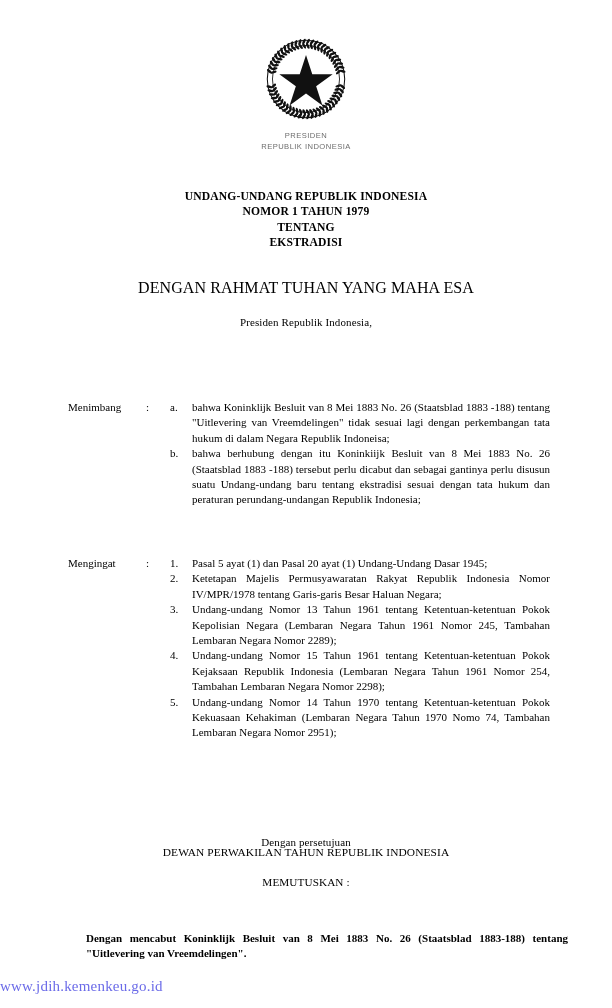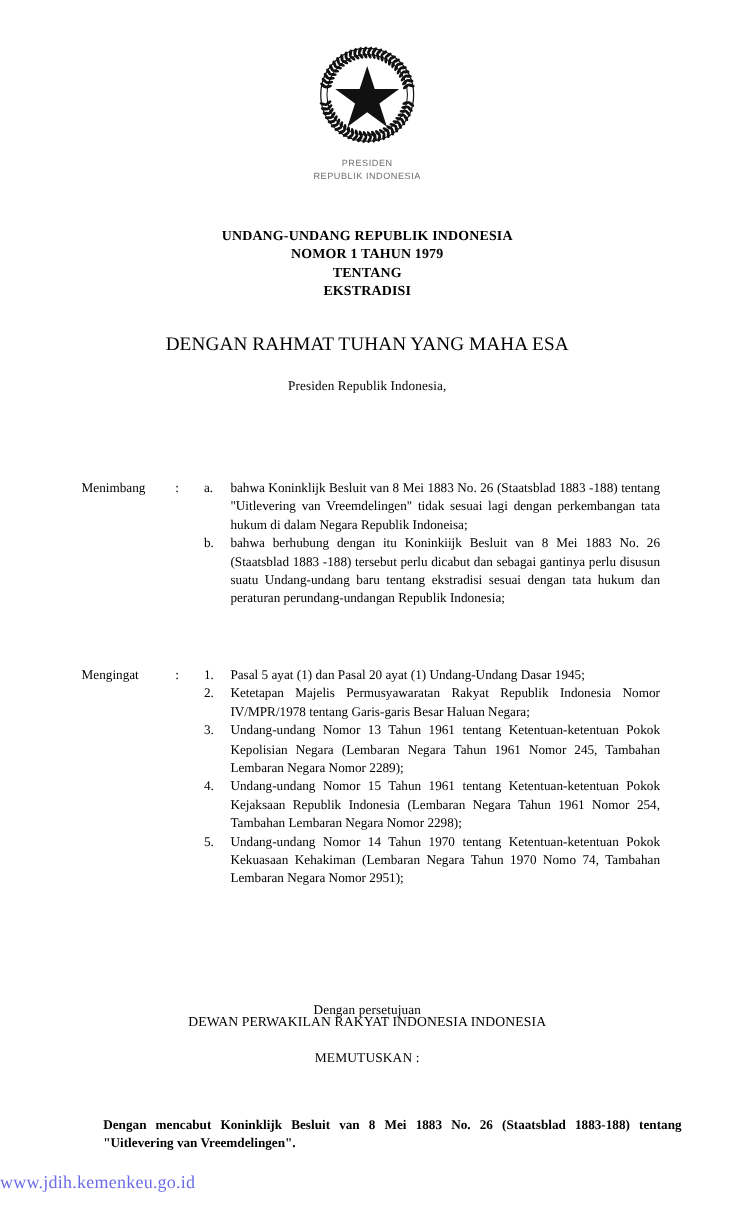--- a/index.html
+++ b/index.html
@@ -344,21 +344,21 @@
         <div class="item-text">Undang-undang  Nomor 15 Tahun 1961 tentang Ketentuan-ketentuan Pokok Kejaksaan Republik Indonesia (Lembaran Negara Tahun 1961 Nomor 254, Tambahan Lembaran Negara Nomor 2298);</div>
       </div>
       <div class="clause-item">
         <div class="item-marker">5.</div>
         <div class="item-text">Undang-undang  Nomor 14 Tahun 1970 tentang Ketentuan-ketentuan Pokok Kekuasaan Kehakiman (Lembaran Negara Tahun 1970 Nomo 74, Tambahan Lembaran Negara Nomor 2951);</div>
       </div>
     </div>
   </div>
 
   <div class="centered-line line-persetujuan">Dengan persetujuan</div>
-  <div class="centered-line line-dpr">DEWAN PERWAKILAN RAKYAT INDONESIA INDONESIA</div>
+  <div class="centered-line line-dpr">DEWAN PERWAKILAN TAHUN REPUBLIK INDONESIA</div>
   <div class="centered-line line-memutuskan">MEMUTUSKAN :</div>
 
   <div class="closing">Dengan mencabut Koninklijk Besluit van 8 Mei 1883 No. 26 (Staatsblad 1883-188) tentang "Uitlevering van Vreemdelingen".</div>
 
   <div class="footer-url">
     <span>www.jdih.kemenkeu.go.id</span>
   </div>
 
 </div>
 

